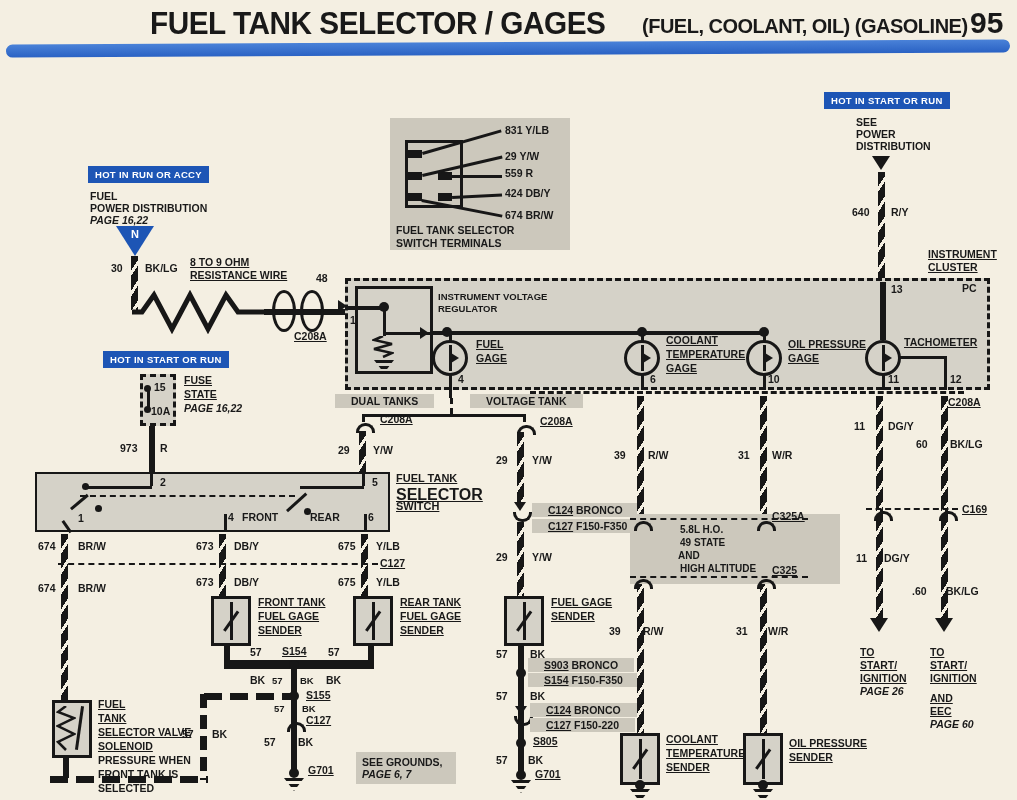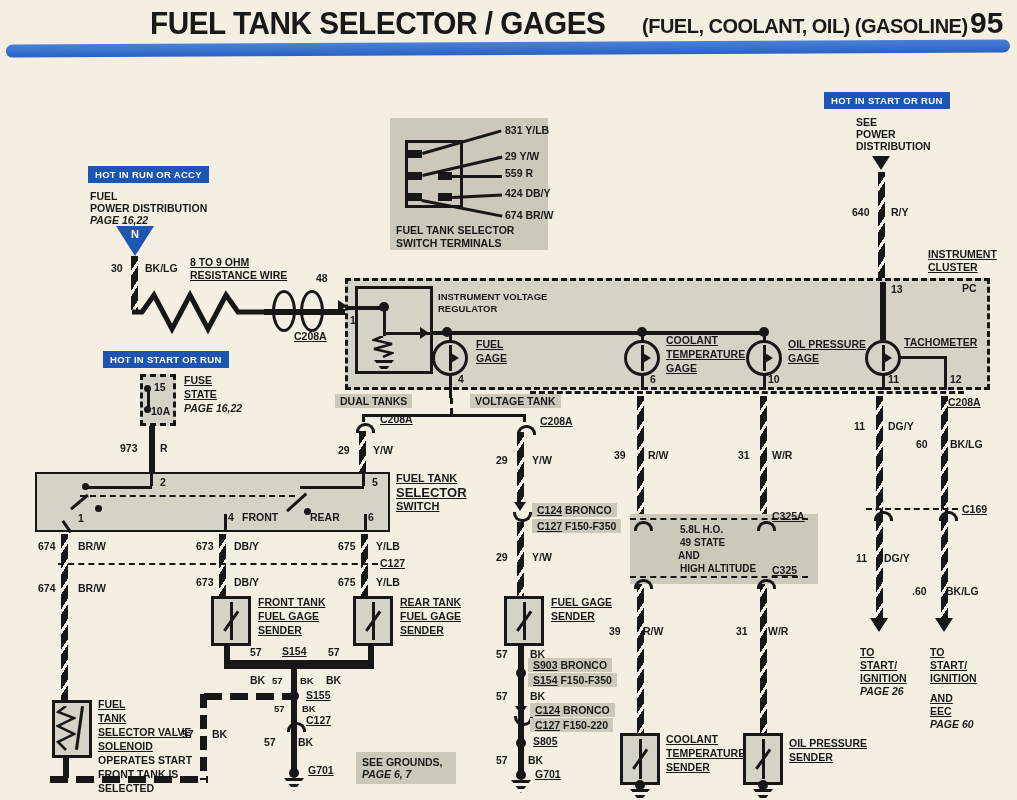--- a/index.html
+++ b/index.html
@@ -2,21 +2,21 @@
 <html><head>
 <meta charset="utf-8">
 <style>
   html,body{margin:0;padding:0;background:#e8e4d8}
   .page{position:relative;width:1017px;height:800px;background:#f4efe2;font-family:"Liberation Sans",sans-serif;color:#191919;overflow:hidden}
   .abs{position:absolute}
   .wl{position:absolute;font-weight:bold;font-size:10.5px;white-space:nowrap;line-height:1.15}
   .sm{font-size:9.5px}
   .u{text-decoration:underline}
   .it{font-style:italic}
-  .gb{position:absolute;background:#ccc8bc;padding:1px 5px;font-weight:bold;font-size:10.5px;white-space:nowrap}
+  .gb{position:absolute;background:#ccc8bc;padding:1px 16px;font-weight:bold;font-size:10.5px;white-space:nowrap}
   .badge{position:absolute;background:#1d55b5;color:#fff;font-weight:bold;font-size:9.5px;padding:3px 7px;white-space:nowrap;letter-spacing:.3px}
   .title{position:absolute;left:150px;top:6px;font-size:31px;font-weight:bold;letter-spacing:-.5px;transform:scaleX(.96);transform-origin:left}
   .subtitle{position:absolute;left:642px;top:15px;font-size:20px;font-weight:bold;letter-spacing:-.5px}
   .pageno{position:absolute;left:970px;top:6px;font-size:30px;font-weight:bold}
   .bar{position:absolute;left:6px;top:42px;width:1004px;height:13px;background:linear-gradient(180deg,#4a82d8,#2a62c4);border-radius:7px;transform:rotate(-.3deg)}
   .wv{position:absolute;width:7px;background:repeating-linear-gradient(123deg,#171717 0 8px,#f4efe2 8px 11px)}
   .wvs{position:absolute;width:6px;background:#171717}
   .whs{position:absolute;height:6px;background:#171717}
   .wht{position:absolute;height:9px;background:#171717}
   .whd{position:absolute;height:7px;background:repeating-linear-gradient(90deg,#171717 0 18px,rgba(0,0,0,0) 18px 26px)}
@@ -188,21 +188,21 @@
   <span class="wl" style="left:151px;top:405px">10A</span>
   <span class="wl u" style="left:184px;top:374px">FUSE</span>
   <span class="wl u" style="left:184px;top:388px">STATE</span>
   <span class="wl it" style="left:184px;top:402px">PAGE 16,22</span>
   <div class="wvs" style="left:149px;top:426px;height:48px"></div>
   <span class="wl" style="left:120px;top:442px">973</span>
   <span class="wl" style="left:160px;top:442px">R</span>
 
   <div class="boxsolid" style="left:35px;top:472px;width:355px;height:60px;border-width:2.5px"></div>
   <span class="wl u" style="left:396px;top:472px;font-size:11px">FUEL TANK</span>
-  <span class="wl u" style="left:396px;top:486px;font-size:13px">SELECTOR</span>
+  <span class="wl u" style="left:396px;top:486px;font-size:16px">SELECTOR</span>
   <span class="wl u" style="left:396px;top:500px;font-size:11px">SWITCH</span>
   <span class="wl" style="left:160px;top:476px">2</span>
   <span class="wl" style="left:372px;top:476px">5</span>
   <span class="wl" style="left:78px;top:512px">1</span>
   <span class="wl" style="left:228px;top:511px">4</span>
   <span class="wl" style="left:242px;top:511px">FRONT</span>
   <span class="wl" style="left:310px;top:511px">REAR</span>
   <span class="wl" style="left:368px;top:511px">6</span>
 
   <div class="thinv" style="left:150px;top:474px;height:12px"></div>
@@ -273,21 +273,21 @@
 
   <div class="boxsolid" style="left:52px;top:700px;width:40px;height:58px"></div>
   <svg class="abs" style="left:56px;top:706px" width="20" height="46" viewBox="0 0 20 46">
     <polyline points="10,0 2,6 18,12 2,20 18,28 2,36 10,44" fill="none" stroke="#171717" stroke-width="2.5"></polyline>
   </svg>
   <div class="thinv" style="left:78px;top:706px;height:44px;transform:rotate(8deg)"></div>
   <span class="wl u" style="left:98px;top:698px">FUEL</span>
   <span class="wl u" style="left:98px;top:712px">TANK</span>
   <span class="wl u" style="left:98px;top:726px">SELECTOR VALVE</span>
   <span class="wl u" style="left:98px;top:740px">SOLENOID</span>
-  <span class="wl" style="left:98px;top:754px">OPERATES START</span>
+  <span class="wl" style="left:98px;top:754px">PRESSURE WHEN</span>
   <span class="wl" style="left:98px;top:768px">FRONT TANK IS</span>
   <span class="wl" style="left:98px;top:782px">SELECTED</span>
   <div class="wvs" style="left:63px;top:758px;height:20px"></div>
   <div class="whd" style="left:50px;top:776px;width:158px"></div>
   <div class="wvd" style="left:200px;top:694px;height:86px"></div>
   <div class="whd" style="left:204px;top:693px;width:88px"></div>
   <span class="wl" style="left:182px;top:728px">57</span>
   <span class="wl" style="left:212px;top:728px">BK</span>
 
   <div class="wv" style="left:517px;top:432px;height:70px"></div>

